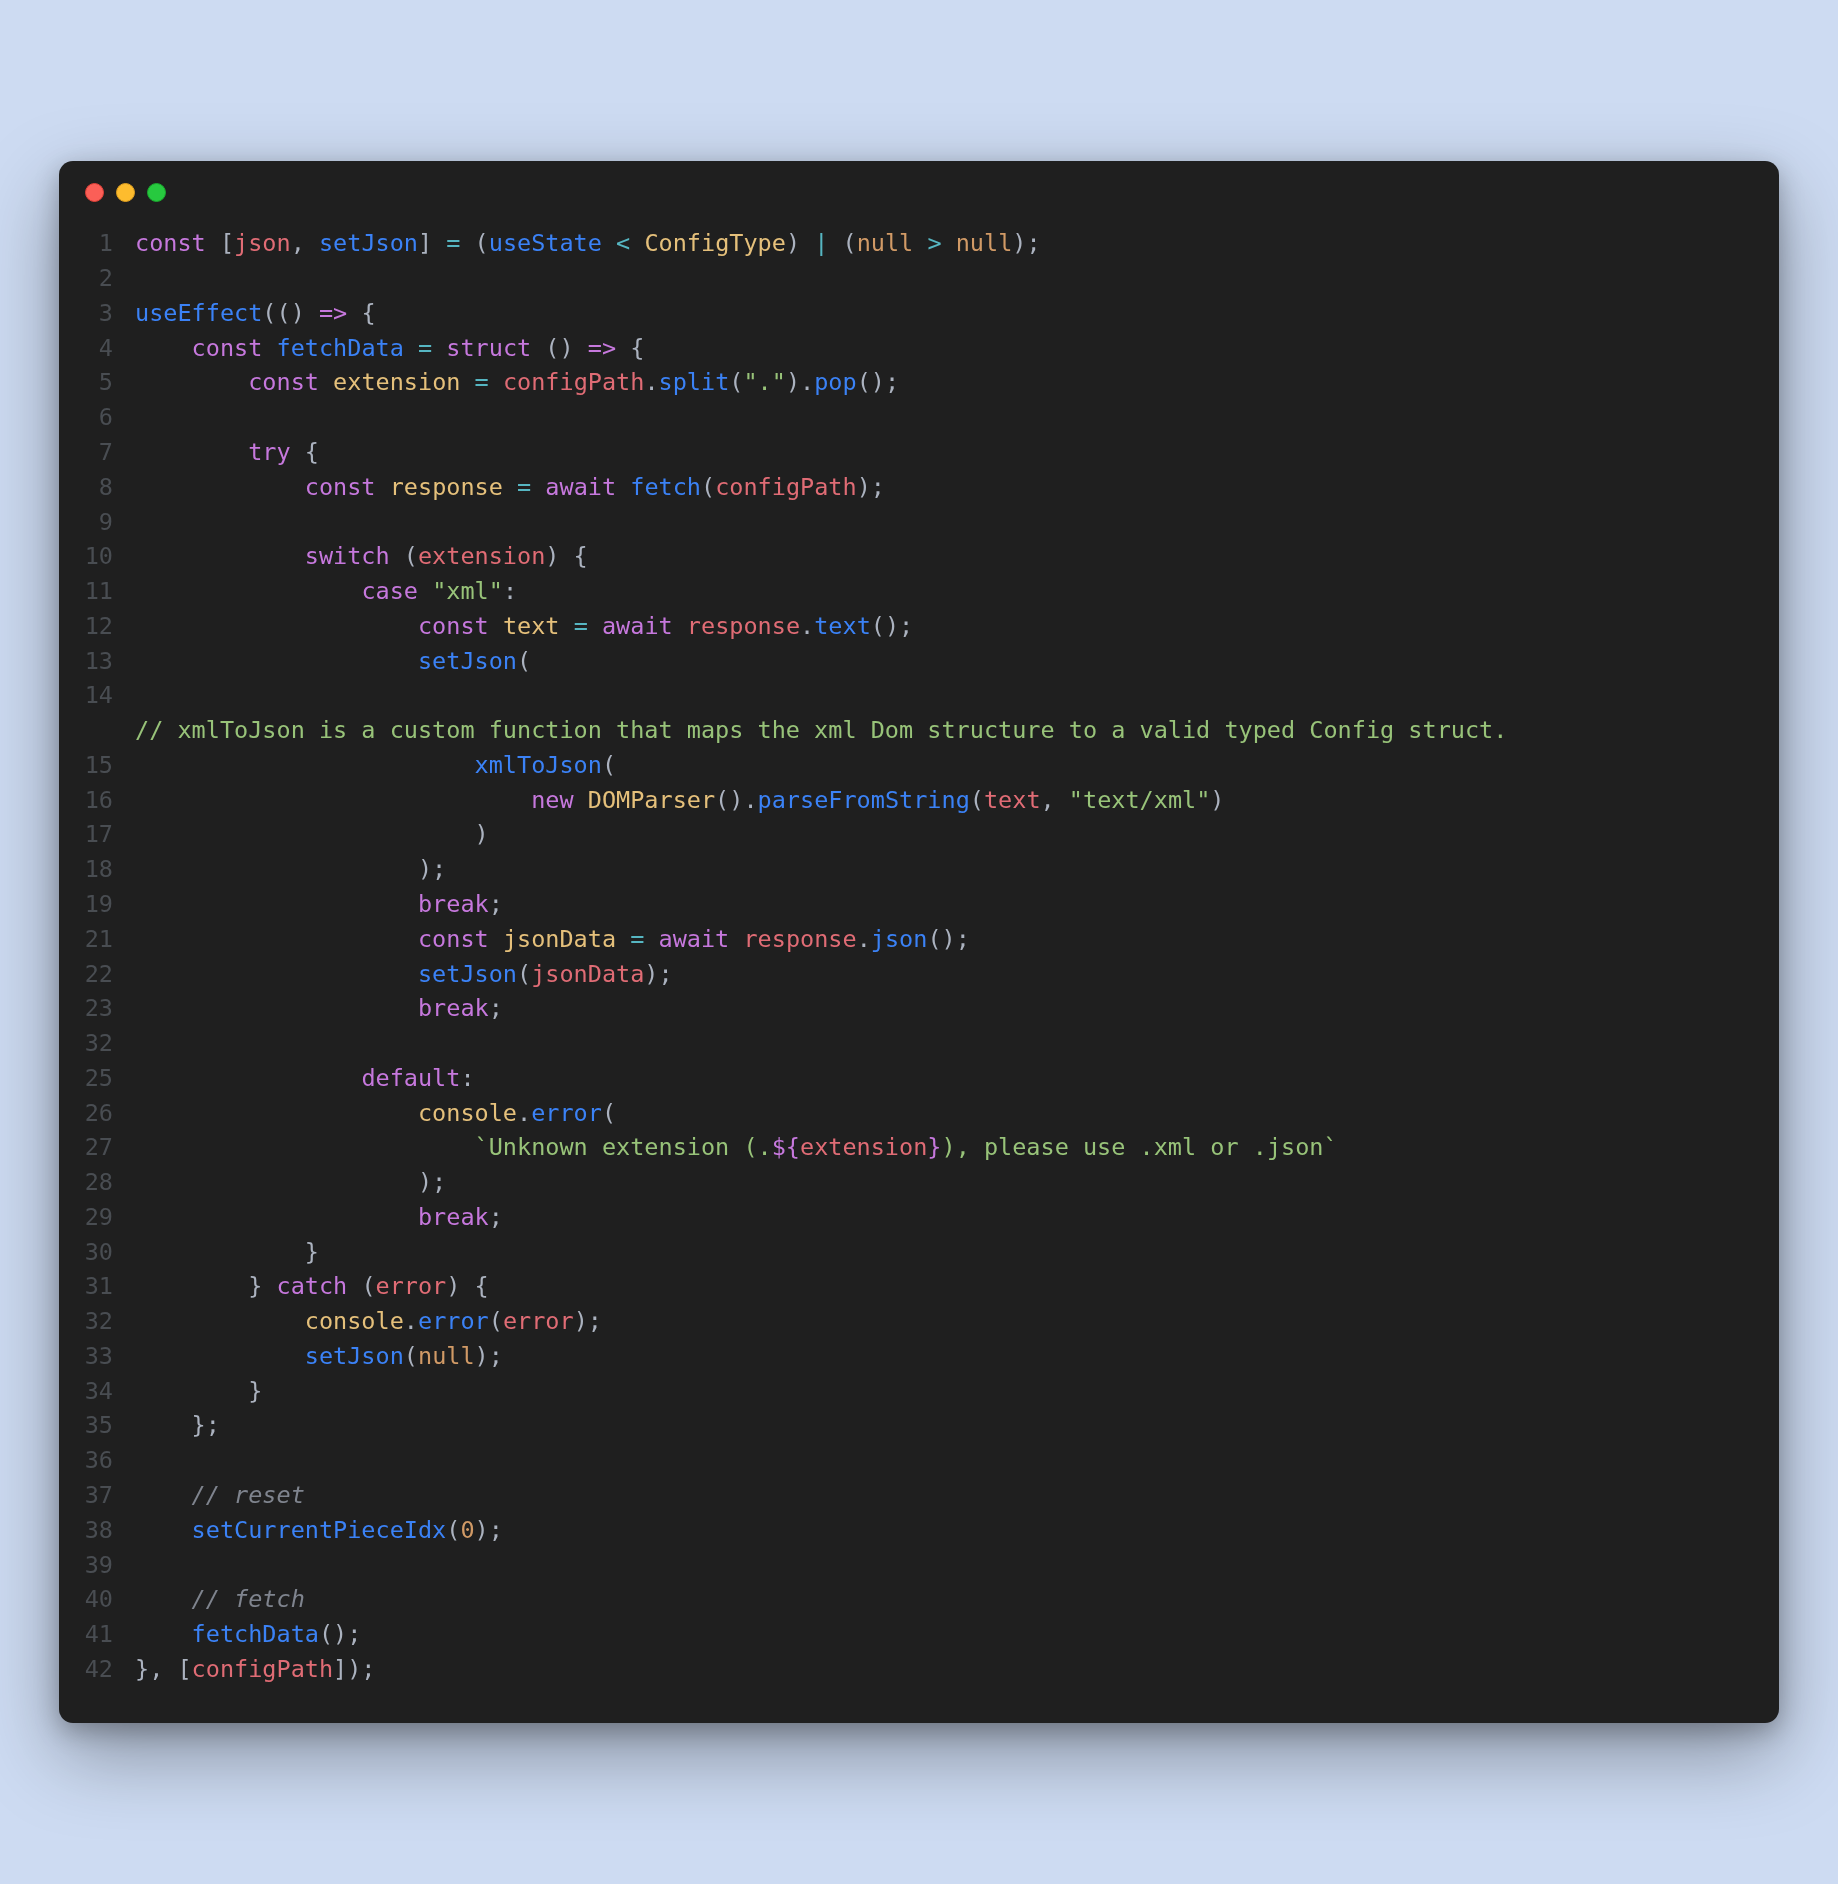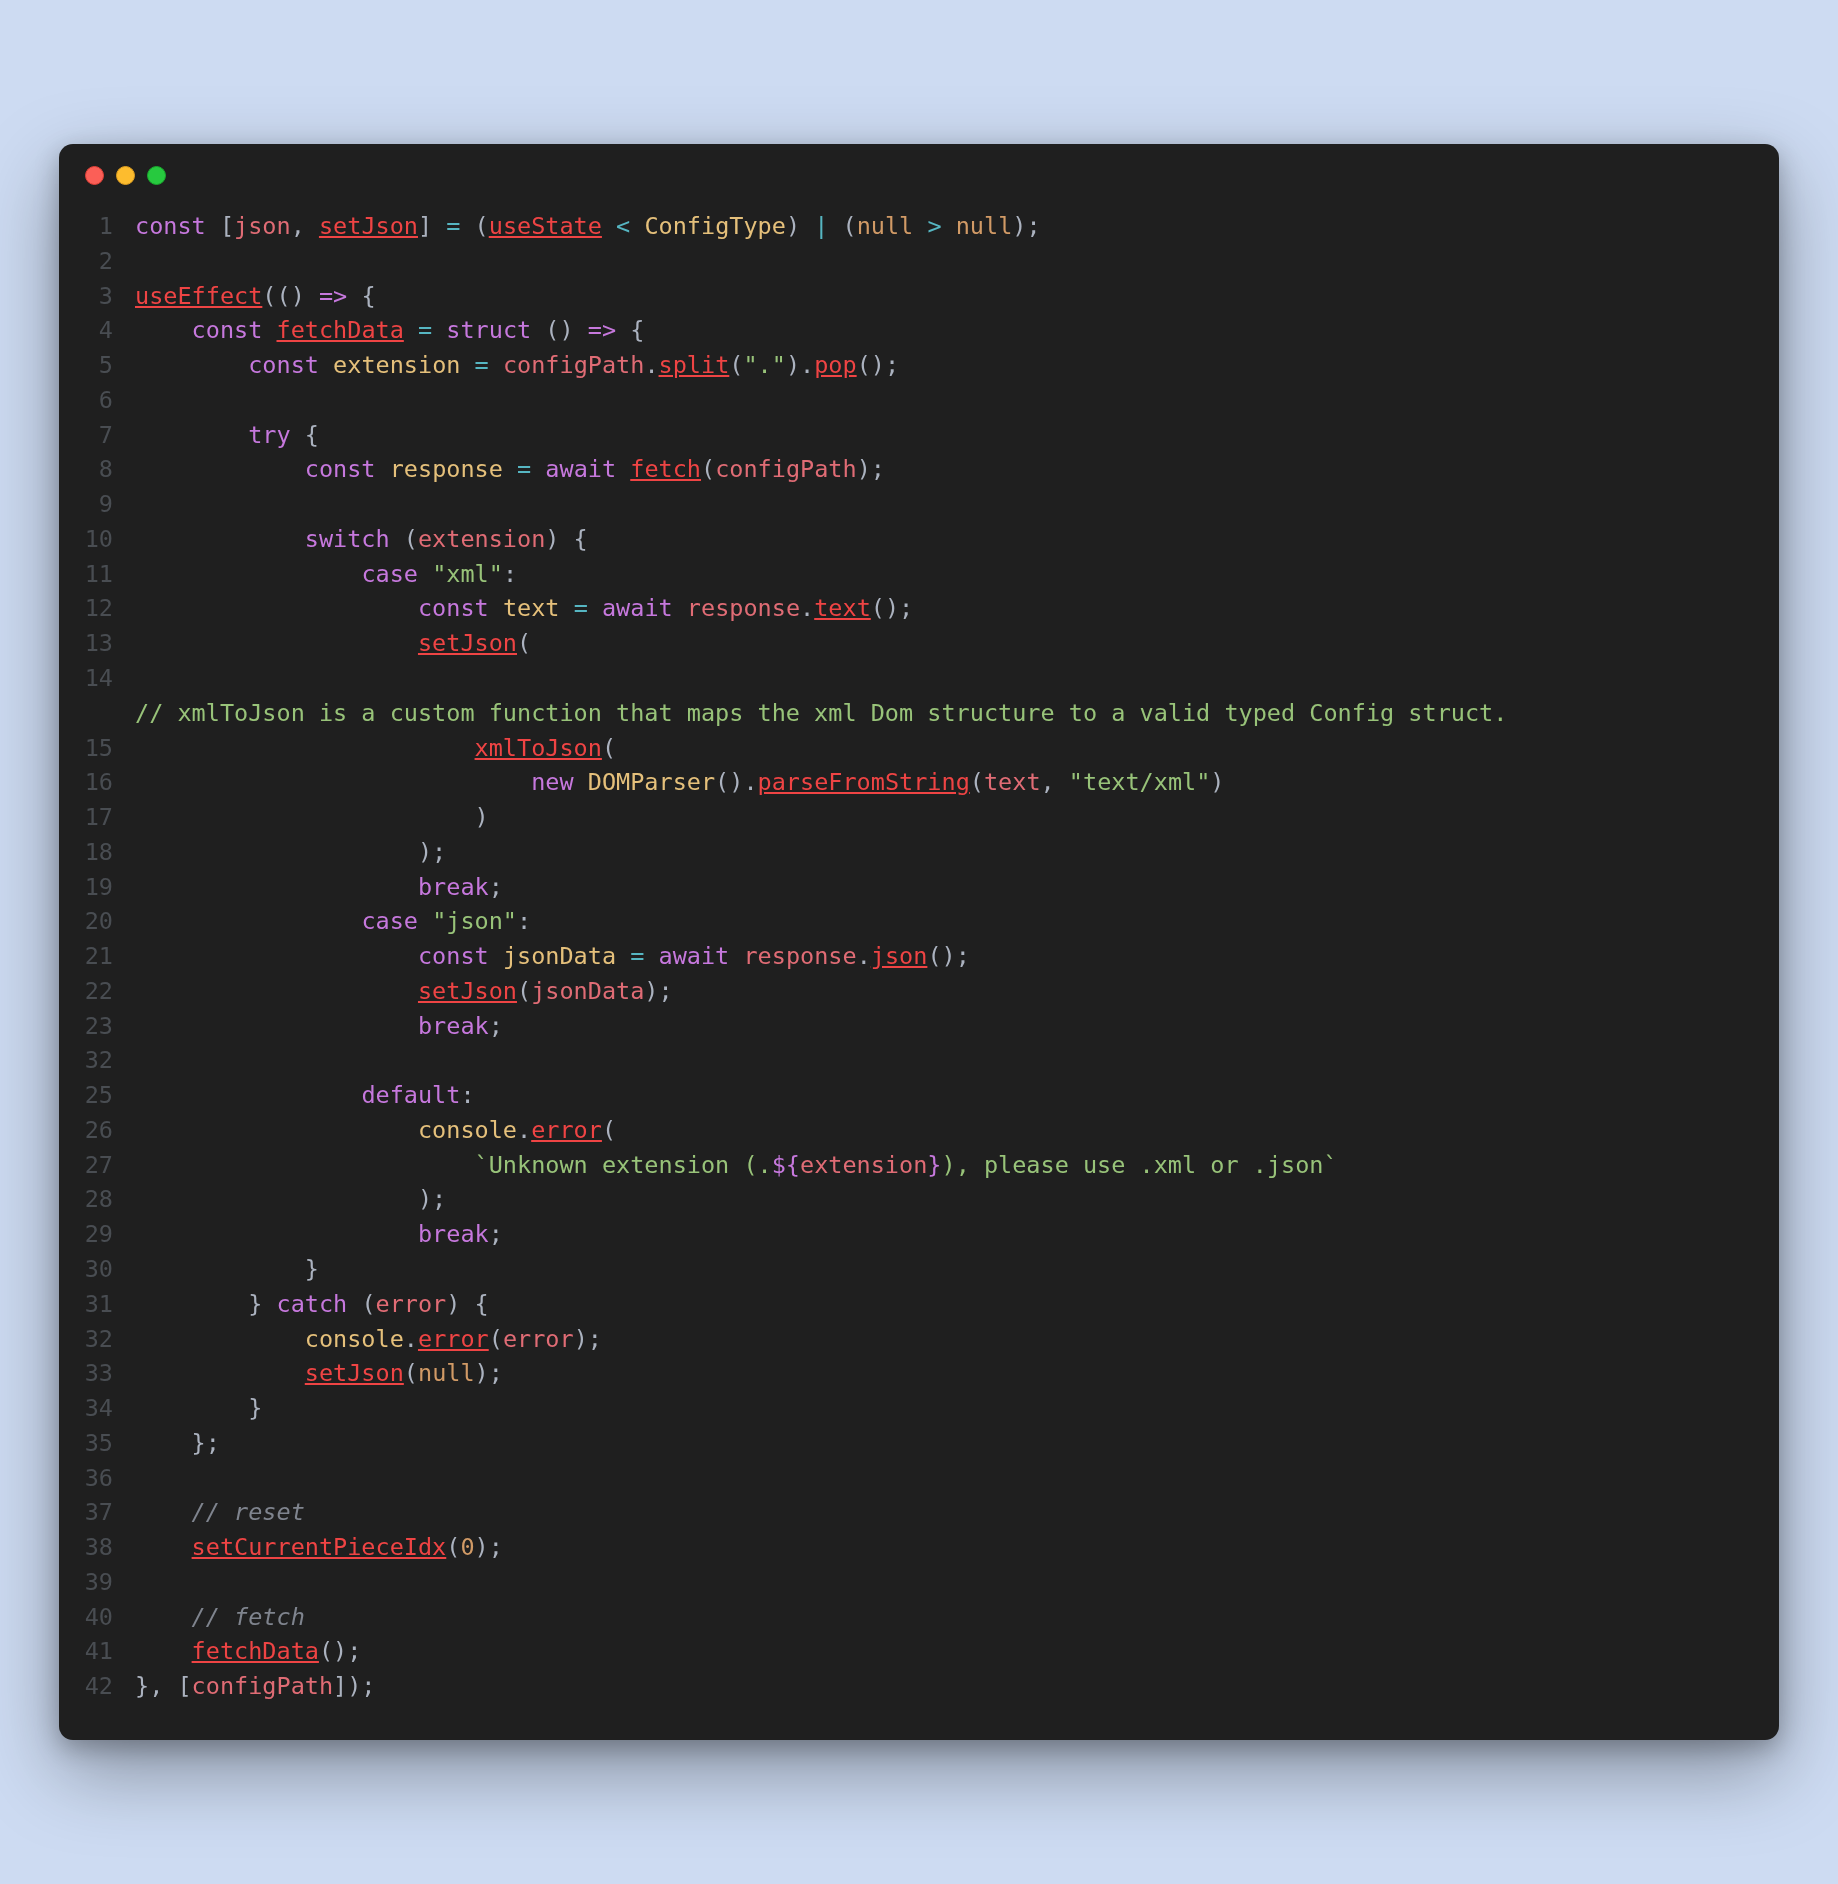--- a/index.html
+++ b/index.html
@@ -61,21 +61,21 @@
     padding-right: 22px;
     box-sizing: border-box;
     flex: 0 0 58px;
   }
   .code {
     color: #abb2bf;
   }
 
   
   .kw   { color:#c678dd;text-align:center; } 
-  .fn   { color:#ef4444;text-decoration:underline; } 
+  .fn   { color:#3b82f6; } 
   .id   { color:#e5c07b;text-align:right; } 
   .num  { color:#d19a66; } 
   .str  { color:#98c379; } 
   .op   { color:#56b6c2; } 
   .pn   { color:#abb2bf; } 
   .cm   { color:#7f848e; font-style: italic; }
   .cm2  { color:#98c379; }
   .red  { color:#e06c75; }
 </style>
 </head>
@@ -101,21 +101,20 @@
       <div class="code-row"><span class="ln">11</span><span class="code"><span class="pn">                </span><span class="kw">case</span><span class="pn"> </span><span class="str">"xml"</span><span class="pn">:</span></span></div>
       <div class="code-row"><span class="ln">12</span><span class="code"><span class="pn">                    </span><span class="kw">const</span><span class="pn"> </span><span class="id">text</span><span class="pn"> </span><span class="op">=</span><span class="pn"> </span><span class="kw">await</span><span class="pn"> </span><span class="red">response</span><span class="pn">.</span><span class="fn">text</span><span class="pn">();</span></span></div>
       <div class="code-row"><span class="ln">13</span><span class="code"><span class="pn">                    </span><span class="fn">setJson</span><span class="pn">(</span></span></div>
       <div class="code-row"><span class="ln">14</span><span class="code"><span class="pn"></span></span></div>
       <div class="comment-row"><span class="code"><span class="cm2">// xmlToJson is a custom function that maps the xml Dom structure to a valid typed Config struct.</span></span></div>
       <div class="code-row"><span class="ln">15</span><span class="code"><span class="pn">                        </span><span class="fn">xmlToJson</span><span class="pn">(</span></span></div>
       <div class="code-row"><span class="ln">16</span><span class="code"><span class="pn">                            </span><span class="kw">new</span><span class="pn"> </span><span class="id">DOMParser</span><span class="pn">().</span><span class="fn">parseFromString</span><span class="pn">(</span><span class="red">text</span><span class="pn">, </span><span class="str">"text/xml"</span><span class="pn">)</span></span></div>
       <div class="code-row"><span class="ln">17</span><span class="code"><span class="pn">                        )</span></span></div>
       <div class="code-row"><span class="ln">18</span><span class="code"><span class="pn">                    );</span></span></div>
       <div class="code-row"><span class="ln">19</span><span class="code"><span class="pn">                    </span><span class="kw">break</span><span class="pn">;</span></span></div>
-      <div class="code-row"><span class="ln">20</span><span class="code"><span class="pn">                </span><span class="kw">case</span><span class="pn"> </span><span class="str">"json"</span><span class="pn">:</span></span></div>
       <div class="code-row"><span class="ln">21</span><span class="code"><span class="pn">                    </span><span class="kw">const</span><span class="pn"> </span><span class="id">jsonData</span><span class="pn"> </span><span class="op">=</span><span class="pn"> </span><span class="kw">await</span><span class="pn"> </span><span class="red">response</span><span class="pn">.</span><span class="fn">json</span><span class="pn">();</span></span></div>
       <div class="code-row"><span class="ln">22</span><span class="code"><span class="pn">                    </span><span class="fn">setJson</span><span class="pn">(</span><span class="red">jsonData</span><span class="pn">);</span></span></div>
       <div class="code-row"><span class="ln">23</span><span class="code"><span class="pn">                    </span><span class="kw">break</span><span class="pn">;</span></span></div>
       <div class="code-row"><span class="ln">32</span><span class="code"><span class="pn"></span></span></div>
       <div class="code-row"><span class="ln">25</span><span class="code"><span class="pn">                </span><span class="kw">default</span><span class="pn">:</span></span></div>
       <div class="code-row"><span class="ln">26</span><span class="code"><span class="pn">                    </span><span class="id">console</span><span class="pn">.</span><span class="fn">error</span><span class="pn">(</span></span></div>
       <div class="code-row"><span class="ln">27</span><span class="code"><span class="pn">                        </span><span class="str">`Unknown extension (.</span><span class="kw">${</span><span class="red">extension</span><span class="kw">}</span><span class="str">), please use .xml or .json`</span></span></div>
       <div class="code-row"><span class="ln">28</span><span class="code"><span class="pn">                    );</span></span></div>
       <div class="code-row"><span class="ln">29</span><span class="code"><span class="pn">                    </span><span class="kw">break</span><span class="pn">;</span></span></div>
       <div class="code-row"><span class="ln">30</span><span class="code"><span class="pn">            }</span></span></div>

